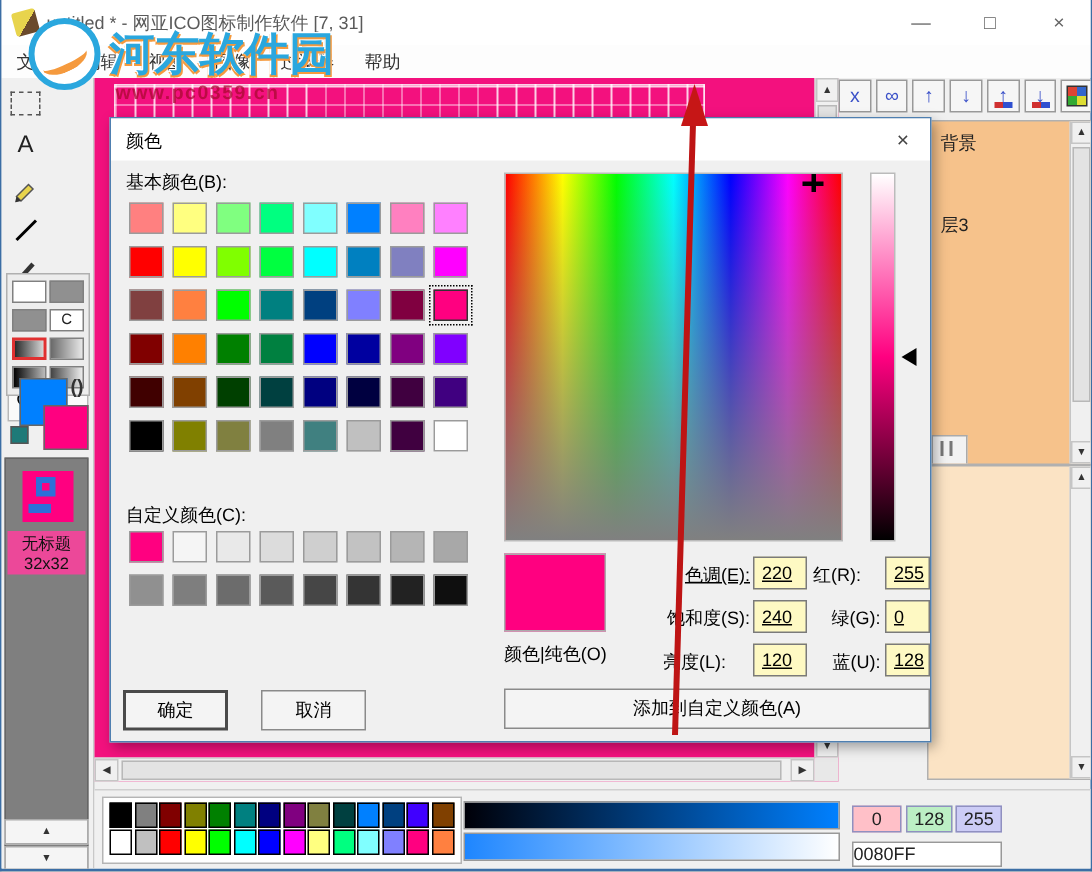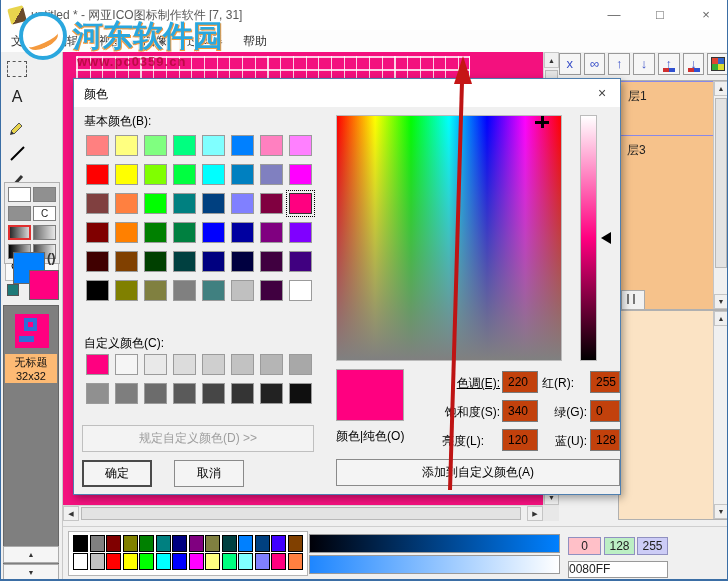--- a/index.html
+++ b/index.html
@@ -34,21 +34,21 @@
   .fs.selected { border:2px solid #E03030; }
   .color-area { position:absolute; left:0; top:196px; width:62px; height:60px; }
   .fg-swatch { position:absolute; left:12px; top:4px; width:32px; height:32px; background:#0080FF; border:1px solid #666; }
   .bg-swatch { position:absolute; left:28px; top:22px; width:30px; height:30px; background:#FF0080; border:1px solid #666; }
   .small-swatch { position:absolute; left:6px; top:36px; width:12px; height:12px; background:#1E7A78; border:1px solid #555; }
   .swap-glyph { position:absolute; left:46px; top:2px; font-size:13px; font-weight:bold; color:#333; }
   .thumb-strip { position:absolute; left:2px; top:253px; width:56px; height:292px; background:#7F7F7F; border:1px solid #666; }
   .thumb-icon { position:absolute; left:11px; top:8px; width:34px; height:34px; background:#FF0080; }
   .thumb-icon .b1 { position:absolute; left:9px; top:4px; width:13px; height:13px; border:4px solid #2E6FD8; }
   .thumb-icon .b2 { position:absolute; left:4px; top:22px; width:15px; height:6px; background:#2E6FD8; }
-  .thumb-label { position:absolute; left:1px; top:48px; width:52px; background:#fdba74; text-align:center; font-size:11px; color:#111; padding:1px 0; }
+  .thumb-label { position:absolute; left:1px; top:48px; width:52px; background:#ec4899; text-align:center; font-size:11px; color:#111; padding:1px 0; }
   .strip-btn { position:absolute; left:2px; width:56px; height:17px; background:#F5F5F5; border:1px solid #ABABAB; text-align:center; font-size:7px; color:#333; line-height:15px; }
   
   .canvas { position:absolute; left:62px; top:52px; width:496px; height:469px; background:#F3117E; }
   .canvas-grid { position:absolute; left:13px; top:4px; width:394px; height:26px; border:1px solid rgba(255,255,255,.8);
      background-image:repeating-linear-gradient(to right, rgba(255,255,255,.8) 0 1px, transparent 1px 12.7px),
                       repeating-linear-gradient(to bottom, rgba(255,255,255,.8) 0 1px, transparent 1px 12.5px); }
   .canvas-wm { position:absolute; left:14px; top:2px; font-size:13px; font-weight:bold; color:rgba(170,10,50,.75); letter-spacing:1px; }
   .vscroll { position:absolute; right:0; top:0; width:16px; height:453px; background:#F0F0F0; border-left:1px solid #D5D5D5; }
   .hscroll { position:absolute; left:0; bottom:0; width:480px; height:16px; background:#F0F0F0; border-top:1px solid #D5D5D5; }
   .scroll-corner { position:absolute; right:0; bottom:0; width:16px; height:16px; background:#E8E8E8; }
@@ -98,21 +98,21 @@
     background:linear-gradient(to bottom, rgba(128,128,128,0), rgba(128,128,128,1)),
                linear-gradient(to right,#FF0000,#FFFF00 17%,#00FF00 33%,#00FFFF 50%,#0000FF 67%,#FF00FF 84%,#FF0000); }
   .crosshair { position:absolute; left:198px; top:0px; width:14px; height:12px; }
   .crosshair .h { position:absolute; left:0; top:5px; width:14px; height:3px; background:#000; }
   .crosshair .v { position:absolute; left:6px; top:0; width:3px; height:12px; background:#000; }
   .lumbar { position:absolute; left:506px; top:36px; width:17px; height:246px; border:1px solid #BBB;
     background:linear-gradient(to bottom,#FFFFFF,#FF0080 50%,#000000); }
   .lumarrow { position:absolute; left:527px; top:153px; width:0; height:0; border-top:6px solid transparent; border-bottom:6px solid transparent; border-right:10px solid #000; }
   .preview-swatch { position:absolute; left:262px; top:290px; width:68px; height:52px; background:#FF0080; border:1px solid #AAA; }
   .frow-label { position:absolute; font-size:12px; color:#000; text-align:right; }
-  .fbox { position:absolute; width:36px; height:22px; background:#c2410c; border:1px solid #7A7A7A; font-size:12px; line-height:20px; padding-left:5px; color:#000; }
+  .fbox { position:absolute; width:36px; height:22px; background:#fef9c3; border:1px solid #7A7A7A; font-size:12px; line-height:20px; padding-left:5px; color:#000;text-decoration:underline; }
   
   .arrow-svg { position:absolute; left:0; top:0; z-index:55; pointer-events:none; }
   .watermark { position:absolute; left:8px; top:6px; z-index:60; pointer-events:none; }
   .wm-logo { position:absolute; left:10px; top:6px; width:48px; height:48px; border-radius:50%; background:#FFF; border:4px solid #2AA7DE; }
   .wm-logo .swoosh { position:absolute; left:4px; top:16px; width:32px; height:16px; border-radius:50%; border-bottom:5px solid #F59A3E; transform:rotate(-25deg); }
   .wm-text { position:absolute; left:64px; top:10px; font-size:30px; font-weight:bold; color:#2AA7DE;
      text-shadow:1px 1px 0 #F59A3E, -1px -1px 0 #FFF, 1px -1px 0 #FFF, -1px 1px 0 #F59A3E; white-space:nowrap; }
 </style>
 </head>
 <body>
@@ -218,21 +218,21 @@
     <div class="rtb">↑</div>
     <div class="rtb">↓</div>
     <div class="rtb"><span>↑</span><span class="base"></span></div>
     <div class="rtb"><span>↓</span><span class="base"></span></div>
     <div class="rtb">
         <span class="pal"></span>
       </div>
   </div>
 
   <div class="layers">
-    <div class="layer-item selected">层1</div>
+    <div class="layer-item">背景</div>
     <div class="layer-item">层3</div>
     <div class="panel-scroll">
       <div class="sarrow" style="left:0;top:0;width:14px;height:15px;line-height:14px;">▲</div>
       <div class="sthumb" style="left:1px;top:17px;width:12px;height:170px;"></div>
       <div class="sarrow" style="left:0;bottom:0;width:14px;height:15px;line-height:14px;">▼</div>
     </div>
   </div>
   <div class="tabstub">
       <i></i>
       <i></i>
@@ -355,40 +355,39 @@
         <div class="sw" style="background: rgb(168, 168, 168);"></div>
         <div class="sw" style="background: rgb(144, 144, 144);"></div>
         <div class="sw" style="background: rgb(126, 126, 126);"></div>
         <div class="sw" style="background: rgb(108, 108, 108);"></div>
         <div class="sw" style="background: rgb(90, 90, 90);"></div>
         <div class="sw" style="background: rgb(70, 70, 70);"></div>
         <div class="sw" style="background: rgb(52, 52, 52);"></div>
         <div class="sw" style="background: rgb(34, 34, 34);"></div>
         <div class="sw" style="background: rgb(15, 15, 15);"></div>
       </div>
-    <div class="dlg-btn disabled" style="left:8px;top:346px;width:232px;height:27px;line-height:25px;">规定自定义颜色(D) &gt;&gt;</div>
     <div class="dlg-btn" style="left:100px;top:381px;width:70px;height:27px;line-height:25px;">取消</div>
     <div class="dlg-btn default" style="left:8px;top:381px;width:70px;height:27px;line-height:23px;">确定</div>
 
     <div class="hsgrad">
       <div class="crosshair">
           <div class="h"></div>
           <div class="v"></div>
         </div>
     </div>
     <div class="lumbar"></div>
     <div class="lumarrow"></div>
 
     <div class="preview-swatch"></div>
     <div class="dlg-label" style="left:262px;top:349px;">颜色|纯色(O)</div>
 
     <div class="frow-label" style="left:336px;top:296px;width:90px;text-decoration:underline;">色调(E):</div>
     <div class="fbox" style="left:428px;top:292px;">220</div>
     <div class="frow-label" style="left:336px;top:325px;width:90px;">饱和度(S):</div>
-    <div class="fbox" style="left:428px;top:321px;">340</div>
+    <div class="fbox" style="left:428px;top:321px;">240</div>
     <div class="frow-label" style="left:320px;top:354px;width:90px;">亮度(L):</div>
     <div class="fbox" style="left:428px;top:350px;">120</div>
 
     <div class="frow-label" style="left:457px;top:296px;width:43px;">红(R):</div>
     <div class="fbox" style="left:516px;top:292px;width:30px;">255</div>
     <div class="frow-label" style="left:470px;top:325px;width:43px;">绿(G):</div>
     <div class="fbox" style="left:516px;top:321px;width:30px;">0</div>
     <div class="frow-label" style="left:470px;top:354px;width:43px;">蓝(U):</div>
     <div class="fbox" style="left:516px;top:350px;width:30px;">128</div>
 

